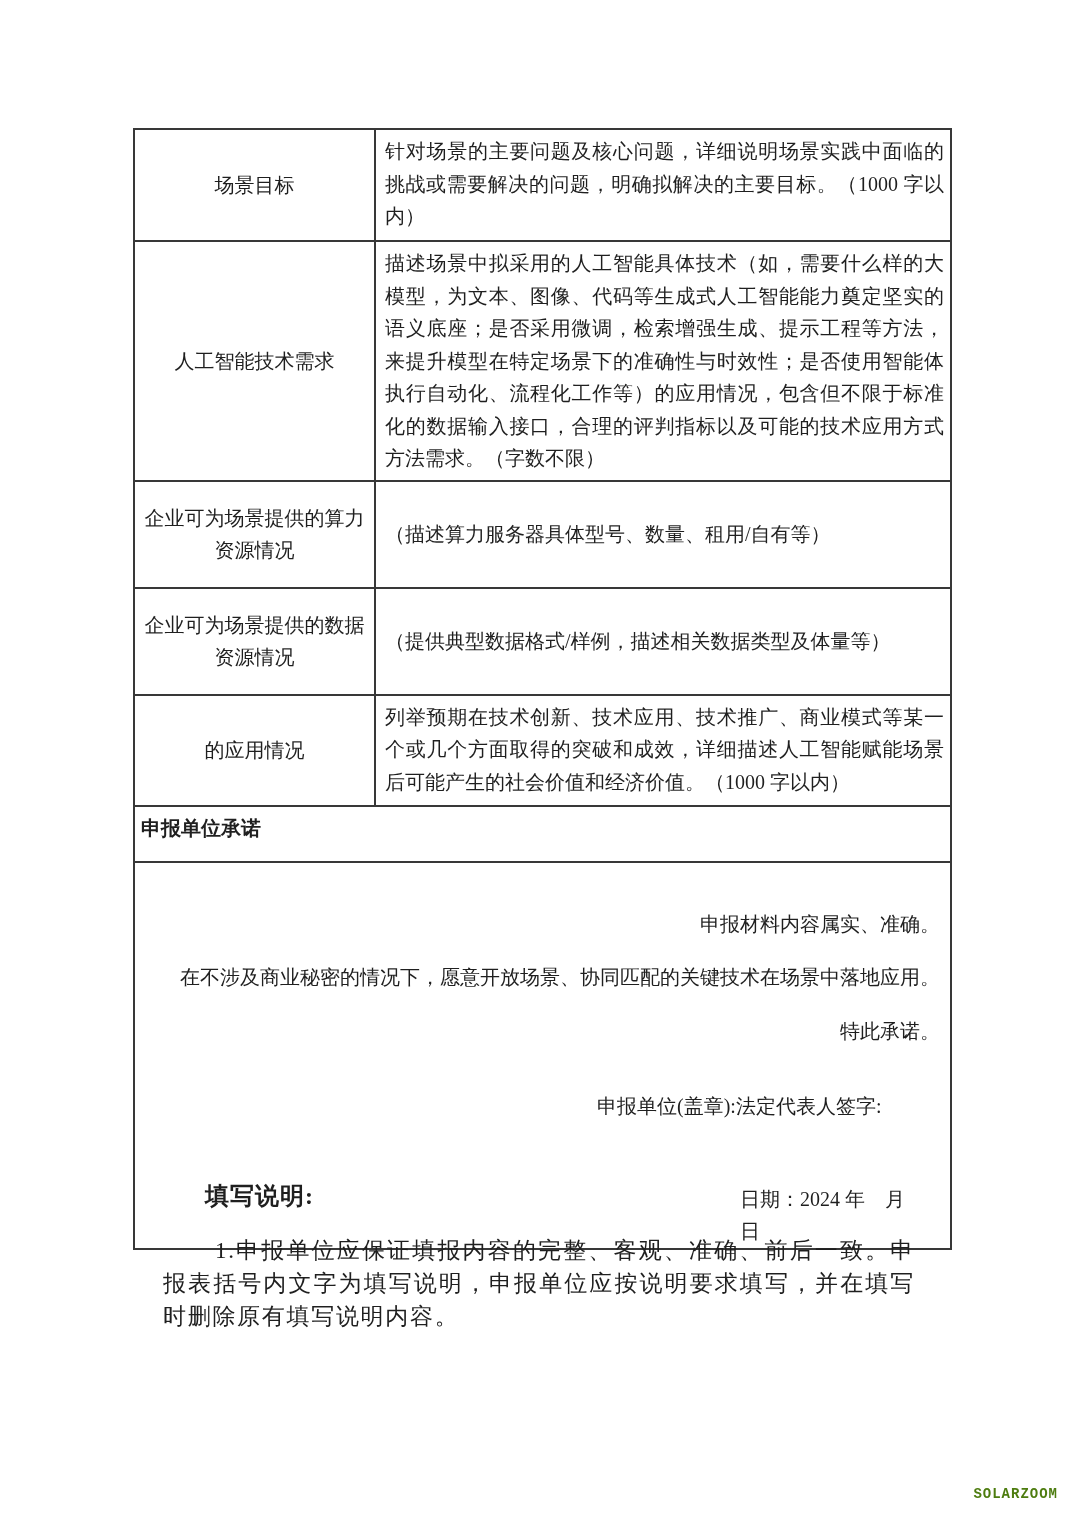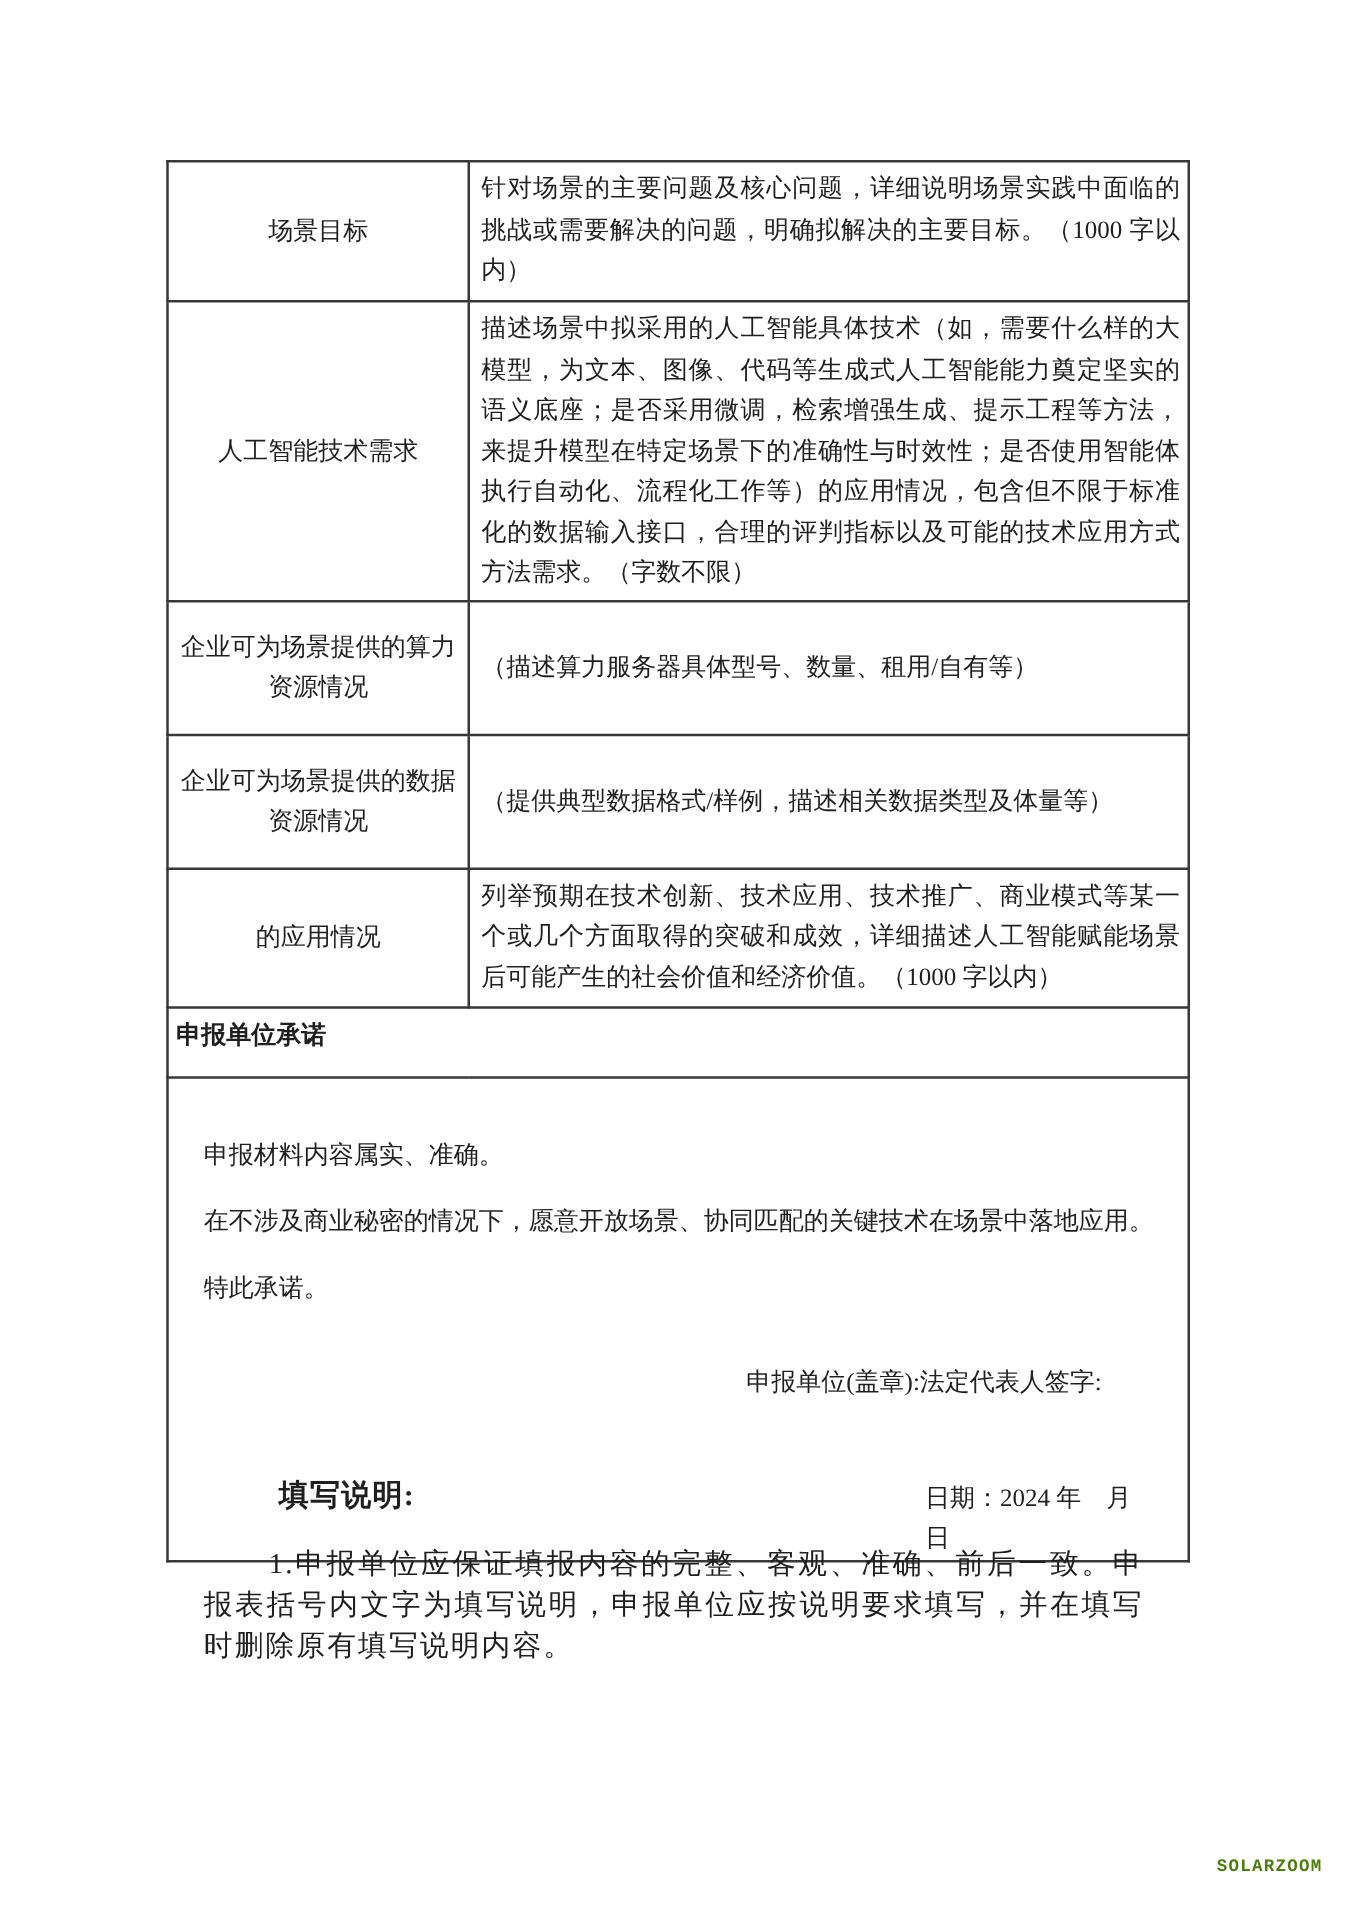--- a/index.html
+++ b/index.html
@@ -44,30 +44,30 @@
   td.content.mid{vertical-align:middle}
   td.commit-header{
     font-weight:bold;
     vertical-align:top;
     padding:5px 6px;
   }
   td.commit-body{
     vertical-align:top;
     padding:45px 10px 0 28px;
   }
-  td.commit-body p{margin:0 0 21px 0;}
+  td.commit-body p{margin:0 0 21px 0;text-align:right;}
   .sig-line{margin-top:43px;margin-left:434px;}
   .date-line{margin-top:60px;margin-left:577px;}
   .instructions{
     position:absolute;left:163px;top:1180px;width:752px;
   }
   .ins-title{
     font-weight:bold;
     font-size:24px;
-    margin-left:60px;
+    margin-left:42px;
     margin-bottom:22px;
     letter-spacing:1px;
   }
   .ins-item{
     font-size:23px;
     line-height:33px;
     text-indent:52px;
     letter-spacing:1.7px;
     margin:0;
     text-align:justify;

